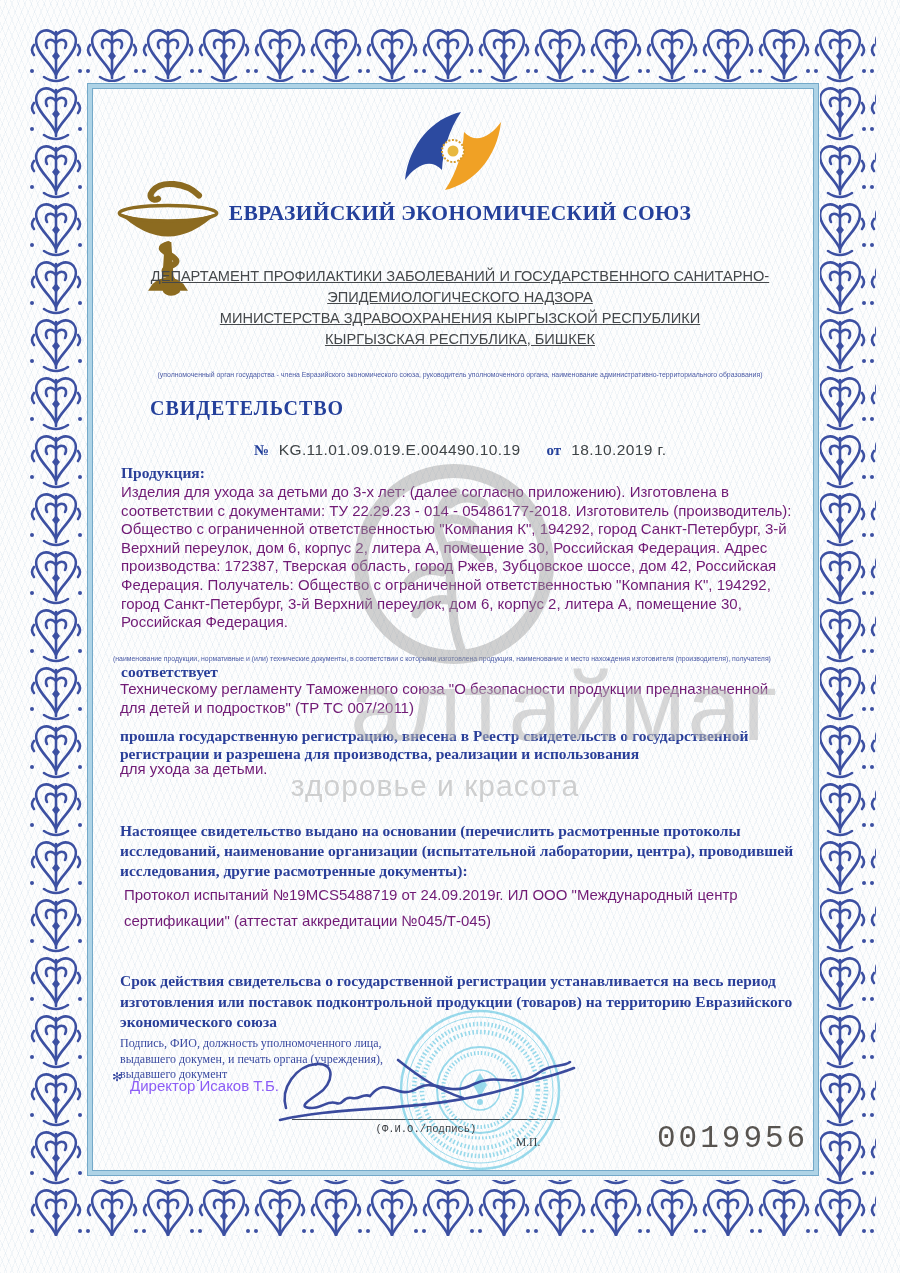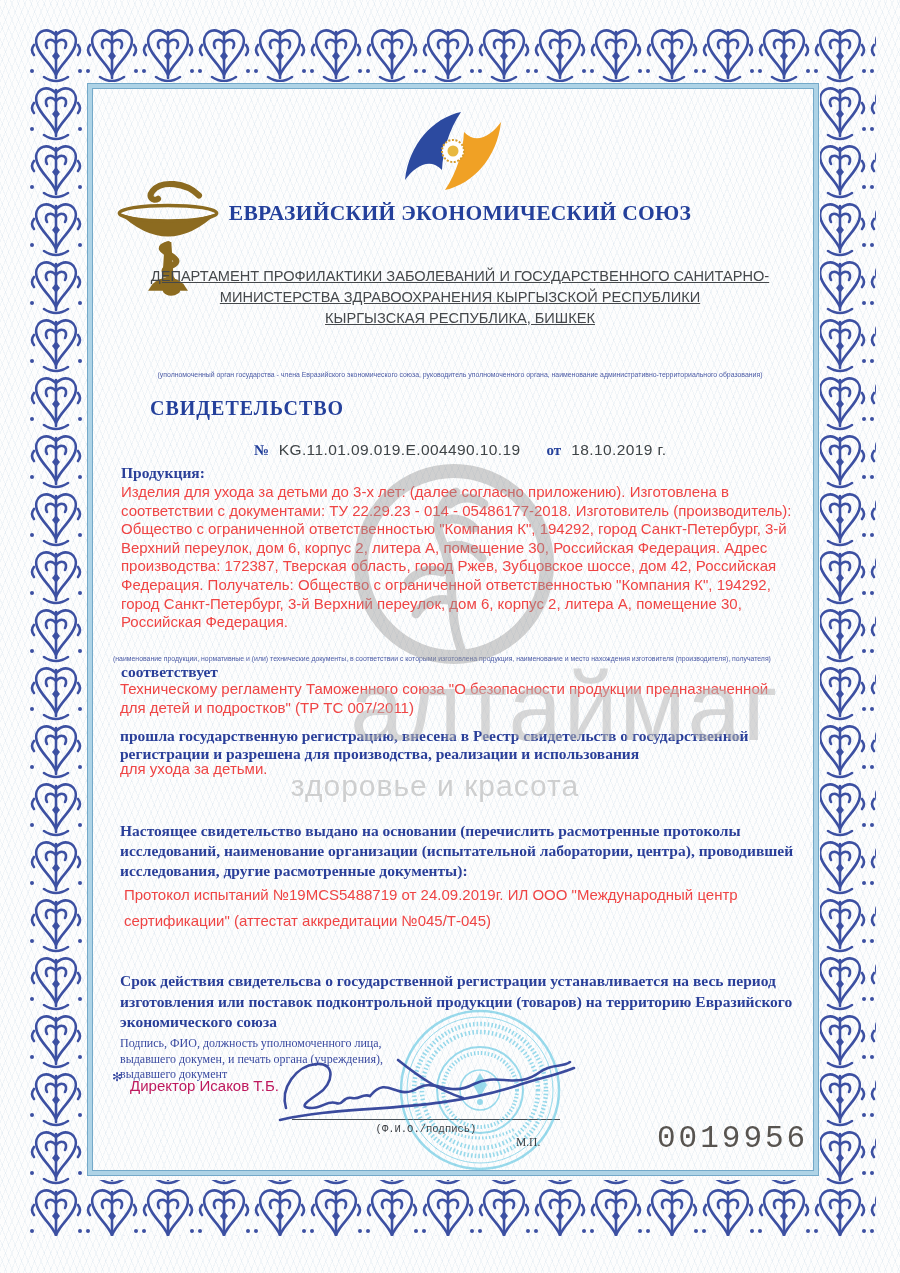--- a/index.html
+++ b/index.html
@@ -43,35 +43,35 @@
   .doc-title2{left:150px;top:420px;width:620px;text-align:center;
     font-family:"Liberation Serif",serif;font-weight:bold;font-size:17px;color:#24409b;}
   .number-row{left:110px;top:441px;width:700px;display:flex;justify-content:center;
     align-items:baseline;gap:10px;}
   .num-label,.date-label{font-family:"Liberation Serif",serif;font-weight:bold;
     font-size:15px;color:#24409b;}
   .date-label{margin-left:16px;}
   .num-value,.date-value{font-size:15.5px;color:#3f4447;letter-spacing:.4px;}
   .blue-bold{font-family:"Liberation Serif",serif;font-weight:bold;
     font-size:15.5px;color:#2a3f99;}
-  .body-text{font-size:15px;color:#ef4444;line-height:18.6px;}
+  .body-text{font-size:15px;color:#701a75;line-height:18.6px;}
   .product-label{left:121px;top:464px;}
   .product-desc{left:121px;top:483px;width:676px;}
   .product-note{left:113px;top:655px;width:694px;font-size:6.9px;color:#4a5aa5;}
   .conform-label{left:121px;top:663px;}
   .conform-text{left:120px;top:680px;width:650px;}
   .reg-bold{left:120px;top:727px;width:692px;line-height:17.5px;}
   .reg-normal{left:120px;top:760px;width:660px;}
   .basis-bold{left:120px;top:821px;width:688px;line-height:20px;}
   .basis-normal{left:124px;top:882px;width:660px;line-height:26px;}
   .validity{left:120px;top:971px;width:700px;line-height:20.5px;}
   .sign-note{left:120px;top:1036px;width:290px;font-family:"Liberation Serif",serif;
     font-size:12px;line-height:15.5px;color:#3a4aa0;}
   .ink-mark{left:112px;top:1070px;font-size:12px;color:#3546a0;z-index:6;}
-  .signer{left:130px;top:1077px;font-size:15px;color:#be185d;z-index:6;}
+  .signer{left:130px;top:1077px;font-size:15px;color:#8b5cf6;z-index:6;}
   .wm-brand{left:230px;top:652px;width:670px;text-align:center;font-size:96px;
     color:#b9b9b9;opacity:.55;letter-spacing:2px;z-index:5;pointer-events:none;}
   .wm-tagline{left:185px;top:769px;width:500px;text-align:center;font-size:30px;
     color:#b3b3b3;opacity:.6;letter-spacing:1px;z-index:5;pointer-events:none;}
   .wm-circle{left:346px;top:460px;width:216px;height:220px;z-index:5;pointer-events:none;}
   .stamp{left:397px;top:1007px;width:166px;height:166px;z-index:4;}
   .signature{left:278px;top:1046px;width:300px;height:85px;z-index:6;}
   .sig-line{left:292px;top:1119px;width:268px;border-top:1.6px solid #4a4f55;z-index:3;}
   .sig-caption{left:292px;top:1123px;width:268px;text-align:center;
     font-family:Liberation Mono, monospace;font-size:10.5px;color:#3c3f44;z-index:6;}
@@ -126,20 +126,21 @@
     <g fill="none" stroke="#8c6b20" stroke-width="5.5" stroke-linecap="round">
       <path d="M78,14 C66,2 44,0 36,10 C32,15 36,20 41,17"></path>
       <path d="M50,58 C30,64 72,70 52,78 C36,84 64,88 50,96 C44,100 52,104 58,100"></path>
     </g>
   </svg>
 
   <div class="abs union-title">ЕВРАЗИЙСКИЙ ЭКОНОМИЧЕСКИЙ СОЮЗ</div>
 
   <div class="abs dept">
     <div>ДЕПАРТАМЕНТ ПРОФИЛАКТИКИ ЗАБОЛЕВАНИЙ И ГОСУДАРСТВЕННОГО САНИТАРНО-</div>
+    <div>ЭПИДЕМИОЛОГИЧЕСКОГО НАДЗОРА</div>
     <div>МИНИСТЕРСТВА ЗДРАВООХРАНЕНИЯ КЫРГЫЗСКОЙ РЕСПУБЛИКИ</div>
     <div>КЫРГЫЗСКАЯ РЕСПУБЛИКА, БИШКЕК</div>
   </div>
 
   <div class="abs authority-note">(уполномоченный орган государства - члена Евразийского экономического союза, руководитель уполномоченного органа, наименование административно-территориального образования)</div>
 
   <div class="abs doc-title1">СВИДЕТЕЛЬСТВО</div>
 
   <div class="abs number-row">
     <span class="num-label">№</span>

